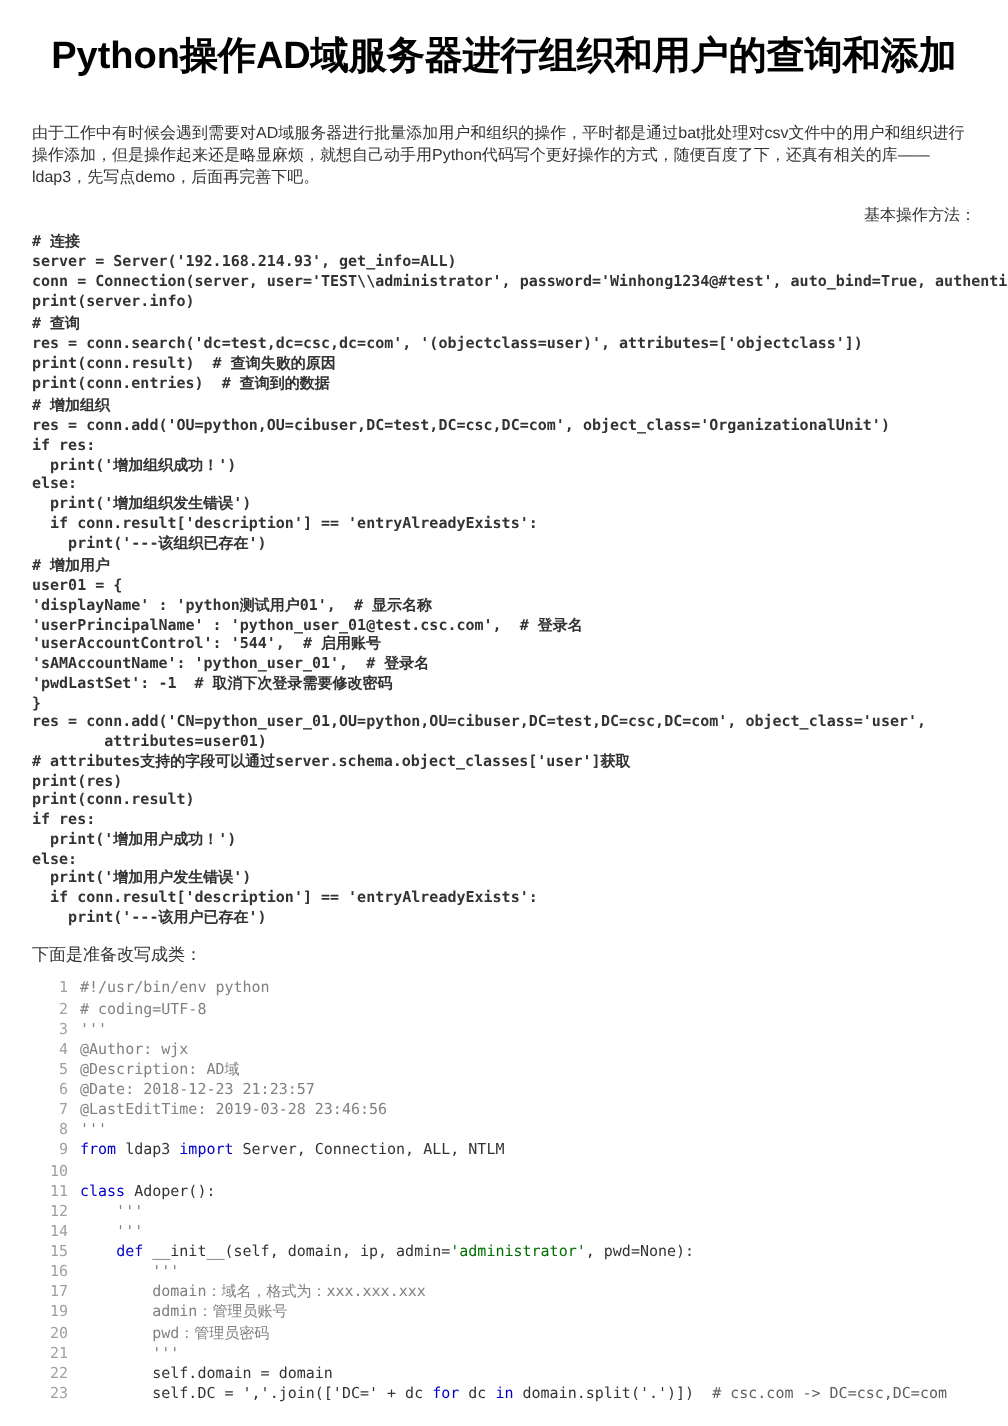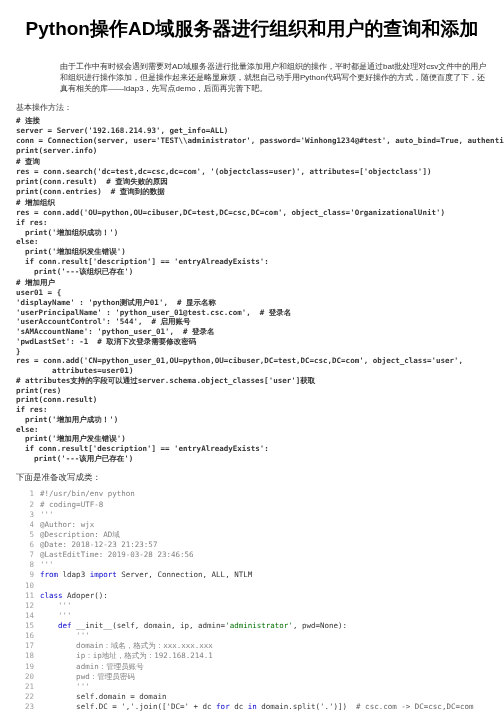--- a/index.html
+++ b/index.html
@@ -17,26 +17,26 @@
     font-size: 19px;
     font-weight: bold;
     text-align: center;
     color: #000;
     margin: 0 0 18px 0;
   }
   .intro {
     font-size: 8px;
     color: #333;
     margin-bottom: 8px;
-    margin-left: 44px;
   }
   .section-label {
     font-size: 8px;
     color: #333;
     margin: 6px 0 3px 0;
+    text-align: right;
   }
   .code-block {
     font-family: Consolas, monospace;
     font-size: 7.5px;
     color: #333;
     white-space: pre;
     line-height: 1.3;
     margin: 2px 0;
     font-weight: bold;
   }
@@ -179,24 +179,20 @@
     </div>
     <div class="line">
       <span class="ln">16</span>
       <span class="code c-comment">        '''</span>
     </div>
     <div class="line">
       <span class="ln">17</span>
       <span class="code c-comment">        domain：域名，格式为：xxx.xxx.xxx</span>
     </div>
     <div class="line">
-      <span class="ln">18</span>
-      <span class="code c-comment">        ip：ip地址，格式为：192.168.214.1</span>
-    </div>
-    <div class="line">
       <span class="ln">19</span>
       <span class="code c-comment">        admin：管理员账号</span>
     </div>
     <div class="line">
       <span class="ln">20</span>
       <span class="code c-comment">        pwd：管理员密码</span>
     </div>
     <div class="line">
       <span class="ln">21</span>
       <span class="code c-comment">        '''</span>

